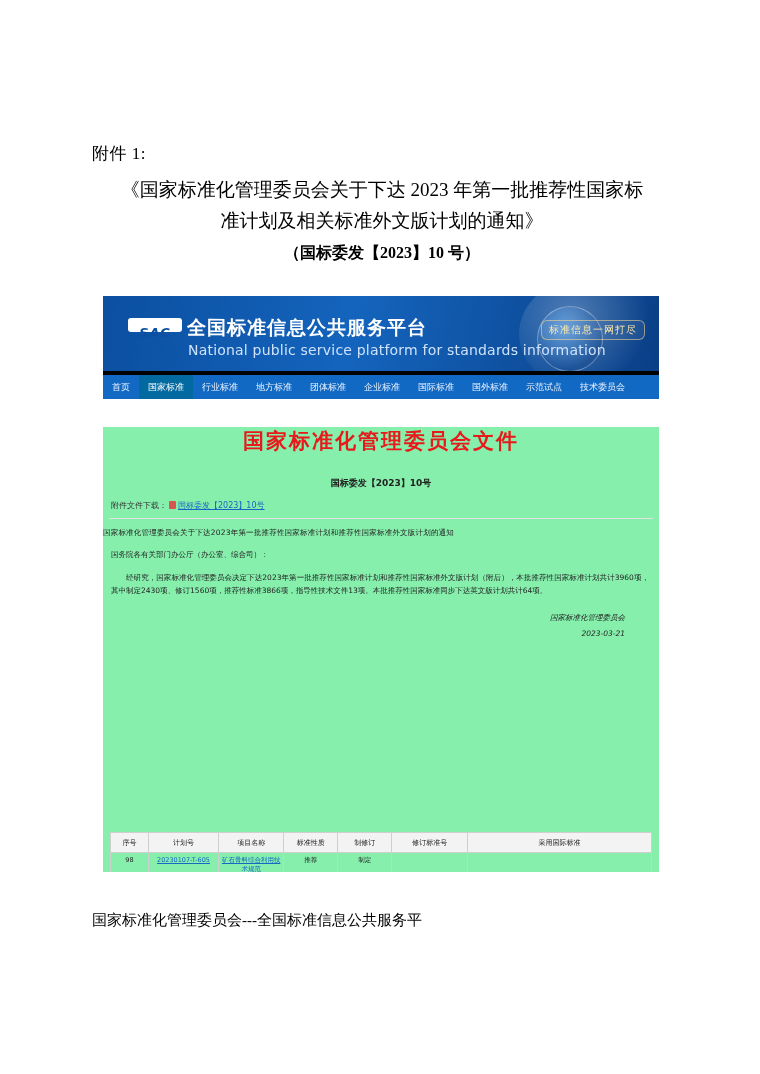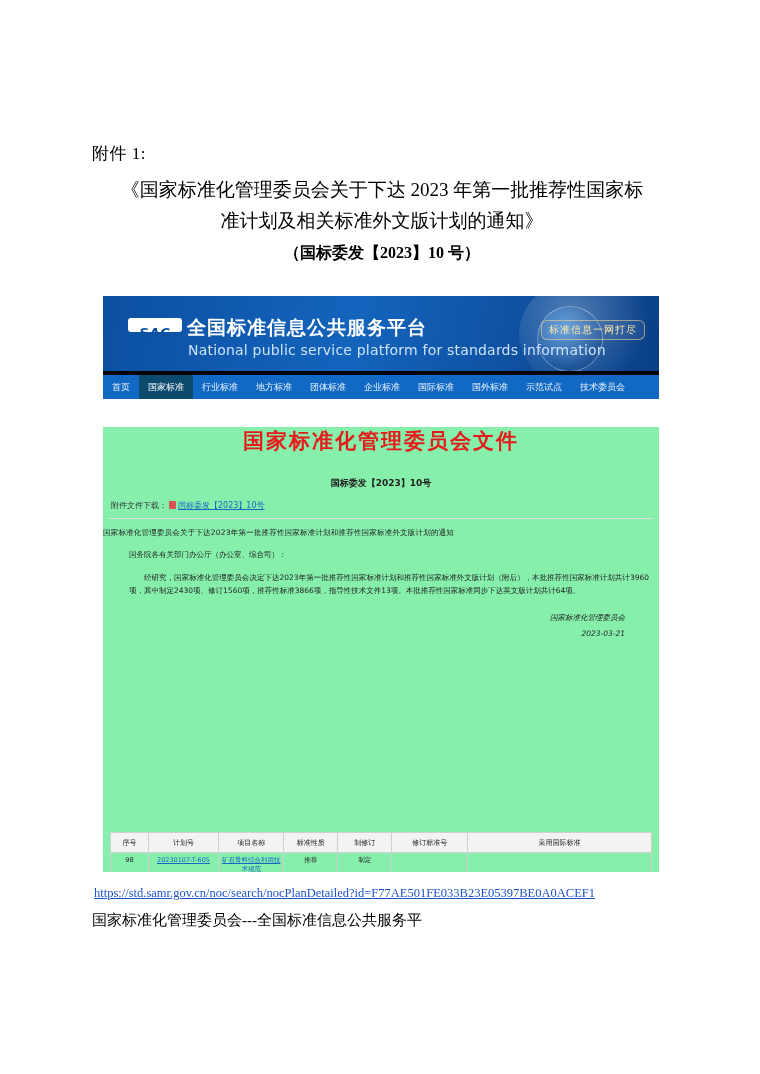--- a/index.html
+++ b/index.html
@@ -150,21 +150,21 @@
     border-top: 4px solid #000000;
   }
   .nav-item {
     font-size: 9px;
     color: #eaf3ff;
     padding: 0 9px;
     line-height: 24px;
     white-space: nowrap;
   }
   .nav-item.active {
-    background: #0c4a6e;
+    background: #0369a1;
     color: #ffffff;
   }
   .shot-body {
     position: relative;
     background: #86efac;
     height: 477px;
   }
 
   .red-title {
     text-align: center;
@@ -209,21 +209,21 @@
     text-align: left;
     font-size: 7.5px;
     color: #222;
     margin-top: 9px;
     letter-spacing: .2px;
   }
   .para {
     font-size: 7.5px;
     color: #222;
     line-height: 13px;
-    margin: 10px 10px 0 26px;
+    margin: 10px 10px 0 8px;
     text-align: justify;
   }
   .para.indent {
     text-indent: 15px;
   }
   .sign {
     margin: 16px 34px 0 0;
     text-align: right;
     font-size: 7.5px;
     color: #222;
@@ -379,16 +379,15 @@
               <td></td>
               <td></td>
             </tr>
           </tbody>
         </table>
       </div>
 
     </div>
   </div>
 
-  <a class="url" href="#">https://std.samr.gov.cn/noc/search/nocPlanDetailed?id=F77AE501FE033B23E05397BE0A0ACEF1</a>
   <div class="tail">国家标准化管理委员会---全国标准信息公共服务平</div>
 
 </div>
 
 </body></html>

